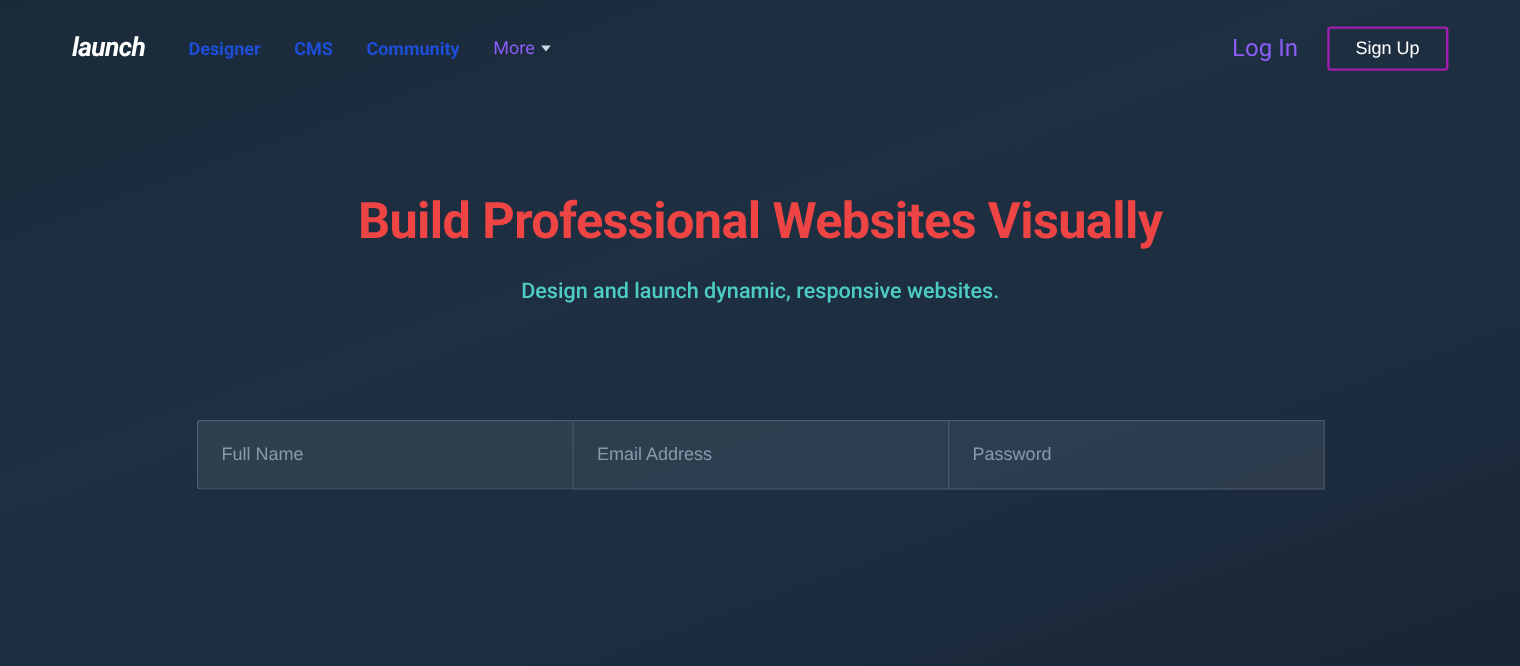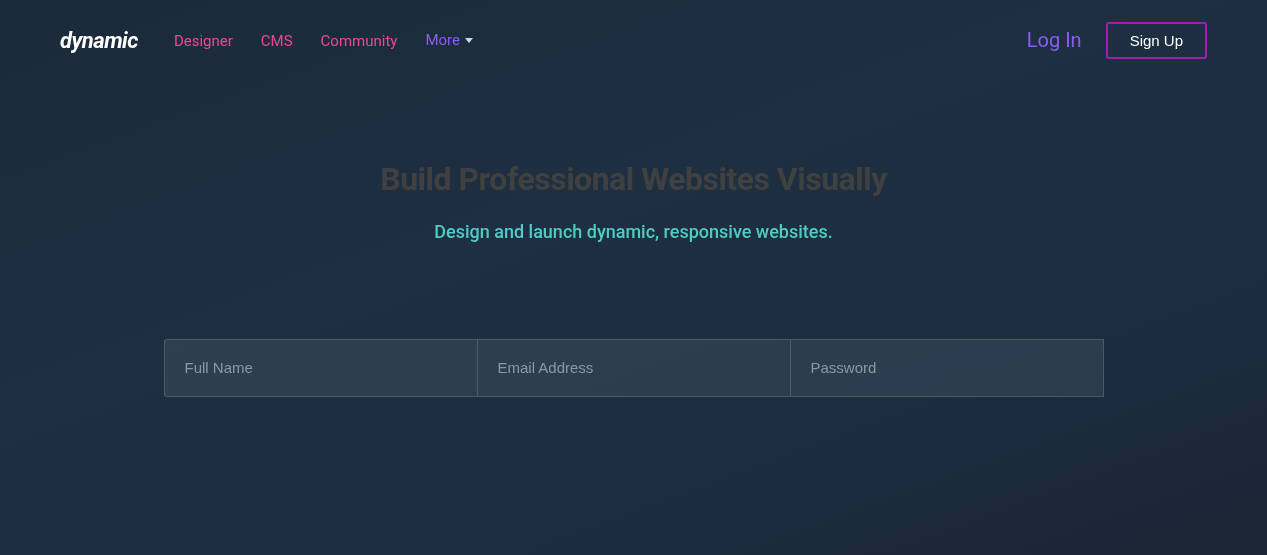--- a/index.html
+++ b/index.html
@@ -40,24 +40,24 @@
     }
 
     .nav-links {
       display: flex;
       align-items: center;
       gap: 28px;
       list-style: none;
     }
 
     .nav-links li a {
-      color: #ec4899;
+      color: #1d4ed8;
       text-decoration: none;
       font-size: 15px;
-      font-weight: 400;
+      font-weight: 700;
     }
 
     .nav-more {
       display: flex;
       align-items: center;
       gap: 5px;
       color: #8b5cf6;
       font-size: 15px;
       cursor: pointer;
     }
@@ -98,23 +98,23 @@
     
     .hero {
       display: flex;
       flex-direction: column;
       align-items: center;
       justify-content: center;
       padding-top: 80px;
     }
 
     .hero-title {
-      font-size: 32px;
+      font-size: 42px;
       font-weight: 700;
-      color: #404040;
+      color: #ef4444;
       text-align: center;
       margin-bottom: 20px;
       letter-spacing: -0.5px;
     }
 
     .hero-subtitle {
       font-size: 18px;
       color: #4ecdc4;
       text-align: left;
       line-height: 1.6;
@@ -173,21 +173,21 @@
       border-radius: 0 3px 3px 0;
       white-space: nowrap;
       letter-spacing: 0.3px;
     }
   </style>
 </head>
 <body>
 
 <nav>
   <div class="nav-left">
-    <span class="logo">dynamic</span>
+    <span class="logo">launch</span>
     <ul class="nav-links">
       <li><a>Designer</a></li>
       <li><a>CMS</a></li>
       <li><a>Community</a></li>
       <li>
         <span class="nav-more">
           <span>More</span>
           <span class="chevron-down"></span>
         </span>
       </li>

